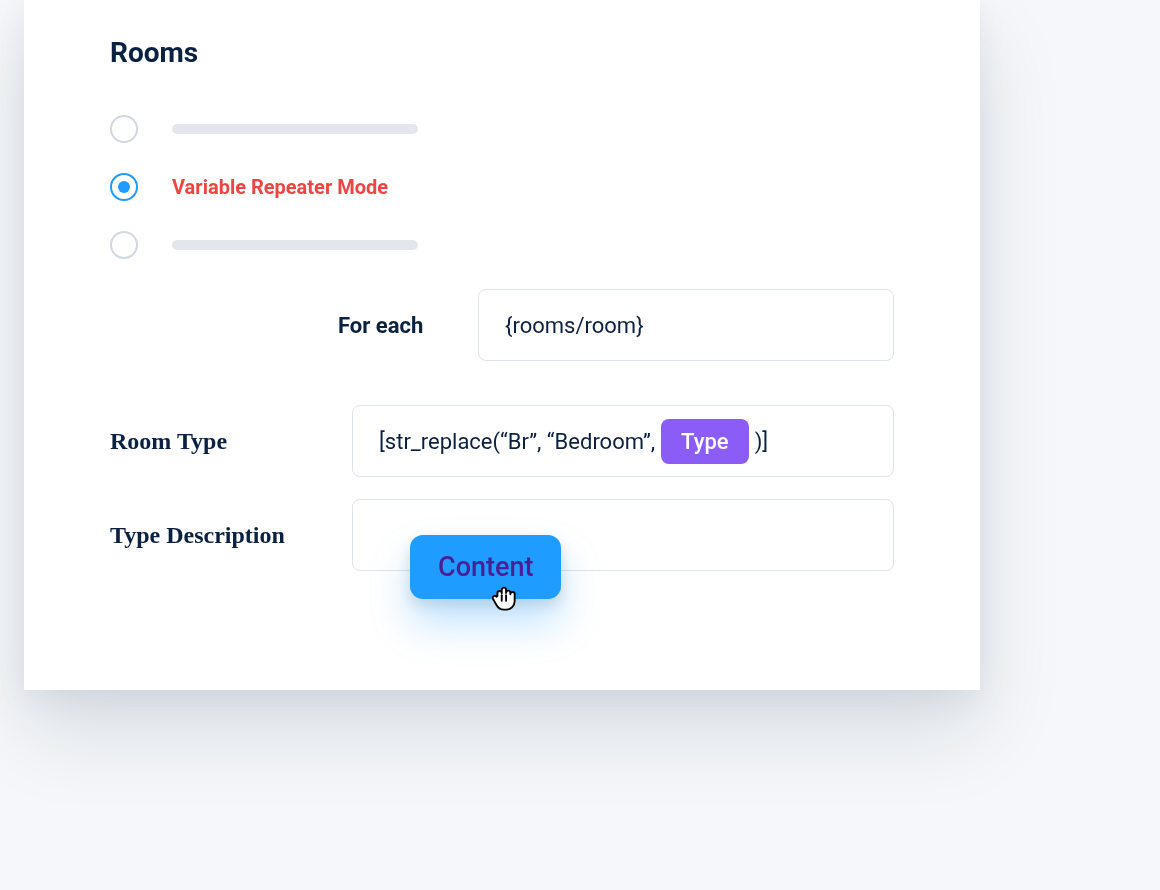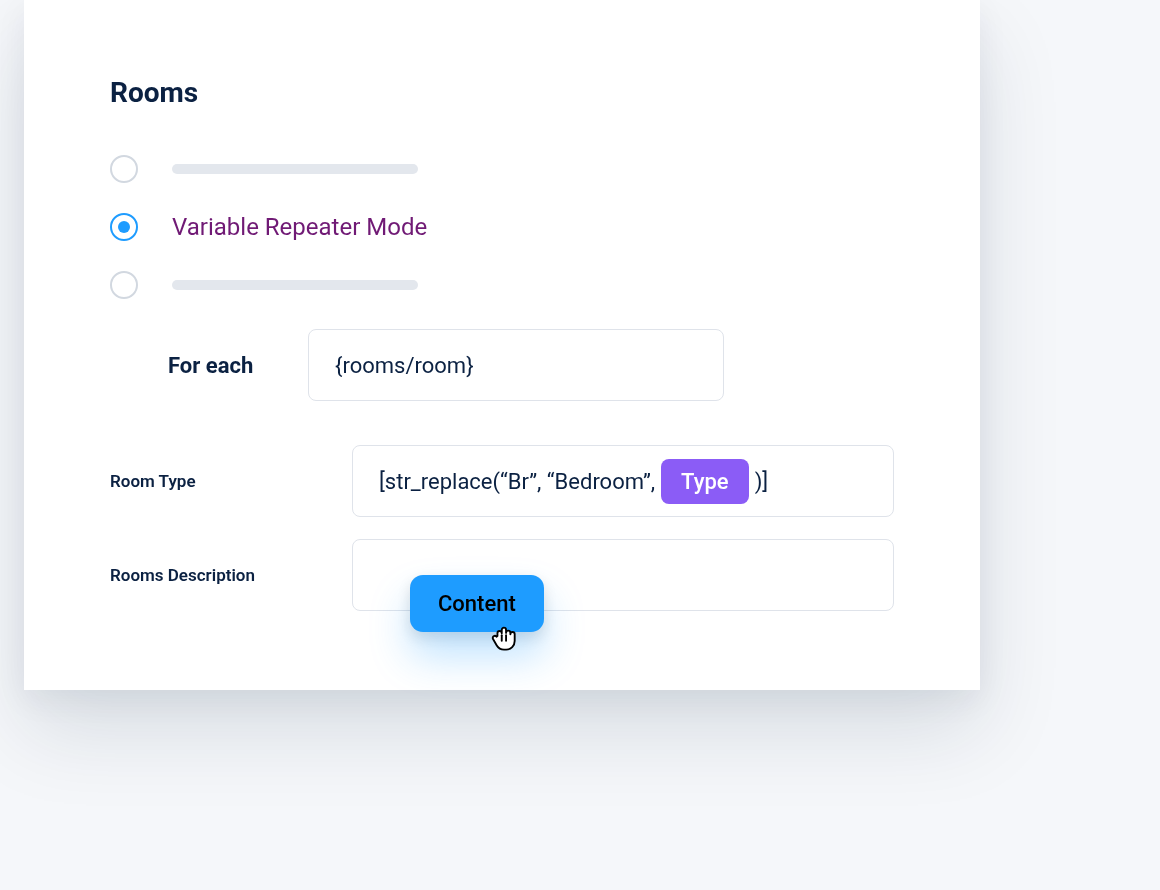--- a/index.html
+++ b/index.html
@@ -12,21 +12,21 @@
   }
 
   .card {
     position: absolute;
     left: 24px;
     top: 0;
     width: 956px;
     height: 690px;
     background: #ffffff;
     box-shadow: 0 40px 80px rgba(10, 30, 60, 0.12), 0 10px 30px rgba(10,30,60,0.06);
-    padding: 76px 86px 60px 86px;
+    padding: 36px 86px 60px 86px;
   }
 
   .section-title {
     font-size: 28px;
     font-weight: 700;
     color: #0b2142;
     margin-bottom: 46px;
   }
 
   
@@ -57,33 +57,34 @@
     border-radius: 50%;
     transform: translate(-50%, -50%);
   }
   .placeholder-bar {
     height: 10px;
     width: 246px;
     background: #e3e7ed;
     border-radius: 5px;
   }
   .radio-label {
-    font-size: 24px;
-    font-weight: 400;
-    color: #701a75;
+    font-size: 20px;
+    font-weight: 700;
+    color: #ef4444;
   }
 
   
   .foreach-row {
     display: flex;
     align-items: center;
     gap: 30px;
     margin-left: 58px;
     margin-top: 6px;
     margin-bottom: 44px;
+    justify-content: flex-end;
   }
   .foreach-label {
     font-size: 22px;
     font-weight: 700;
     color: #0b2142;
     width: 110px;
   }
   .text-input {
     height: 72px;
     border: 1px solid #dfe3ea;
@@ -98,23 +99,24 @@
   .foreach-input { width: 416px; }
 
   
   .field-row {
     display: flex;
     align-items: center;
     margin-bottom: 22px;
   }
   .field-label {
     width: 246px;
-    font-size: 17px;
+    font-size: 24px;
     font-weight: 600;
     color: #0b2142;
+    font-family: Liberation Serif, serif;
   }
   .field-input {
     flex: 0 0 542px;
     width: 542px;
     position: relative;
   }
 
   .inline-content {
     display: flex;
     align-items: center;
@@ -136,22 +138,22 @@
     border-radius: 8px;
     white-space: nowrap;
   }
 
   
   .drag-chip {
     position: absolute;
     left: 57px;
     top: 35px;
     background: #1e9cff;
-    color: #000000;
-    font-size: 22px;
+    color: #4c1d95;
+    font-size: 27px;
     font-weight: 500;
     padding: 16px 28px;
     border-radius: 13px;
     box-shadow: 0 24px 40px rgba(30,156,255,0.28), 0 6px 14px rgba(0,0,0,0.12);
   }
 
   .grab-cursor {
     position: absolute;
     left: 136px;
     top: 82px;
@@ -196,21 +198,21 @@
     <div class="text-input field-input">
       <div class="inline-content">
         <span>[str_replace(“Br”, “Bedroom”,</span>
         <span class="chip">Type</span>
         <span>)]</span>
       </div>
     </div>
   </div>
 
   <div class="field-row">
-    <span class="field-label">Rooms Description</span>
+    <span class="field-label">Type Description</span>
     <div class="text-input field-input" style="position:relative;">
 
       <div class="drag-chip">Content</div>
       <div class="grab-cursor">
         <svg viewBox="0 0 32 32">
           <path d="M9 15v-3c0-1.3 1-2.4 2.3-2.4 1.3 0 2.3 1.1 2.3 2.4V8.4c0-1.3 1-2.4 2.3-2.4 1.3 0 2.3 1.1 2.3 2.4v3.2c0-1.3 1-2.4 2.3-2.4 1.3 0 2.3 1.1 2.3 2.4v1.4c0-1.3 1-2.4 2.3-2.4 1.3 0 2.3 1.1 2.3 2.4v7.3c0 5-4 9.1-9 9.1h-2.4c-3.2 0-6.1-1.7-7.7-4.4l-4-6.9c-.6-1-.3-2.4.8-3 .9-.6 2.2-.3 2.9.6L9 15z" fill="#ffffff" stroke="#000000" stroke-width="2" stroke-linejoin="round"></path>
           <line x1="13.6" y1="14" x2="13.6" y2="20" stroke="#000000" stroke-width="2" stroke-linecap="round"></line>
           <line x1="18.2" y1="14" x2="18.2" y2="20" stroke="#000000" stroke-width="2" stroke-linecap="round"></line>
         </svg>
       </div>

